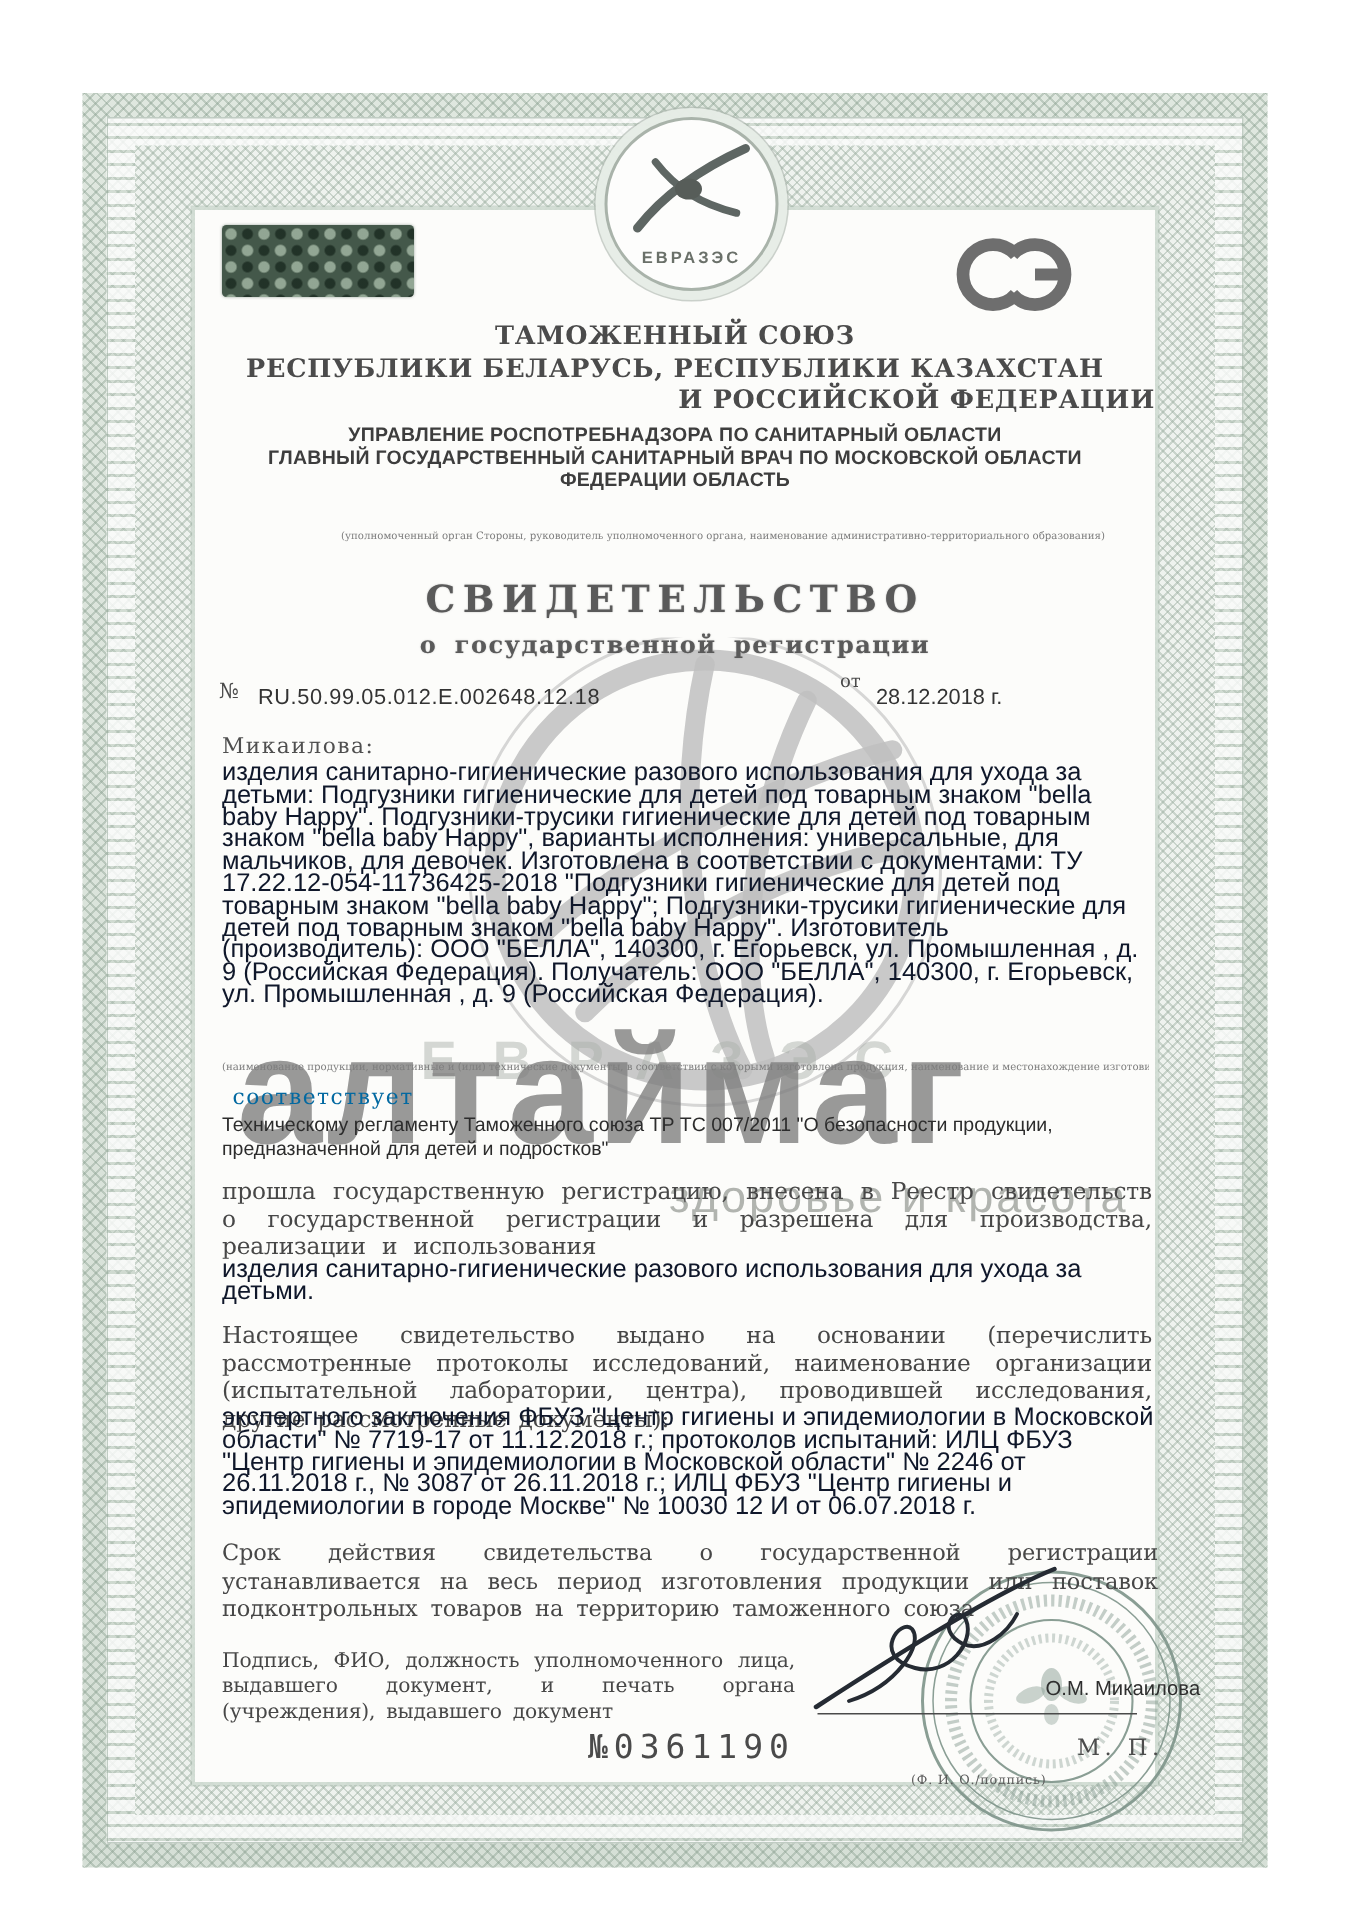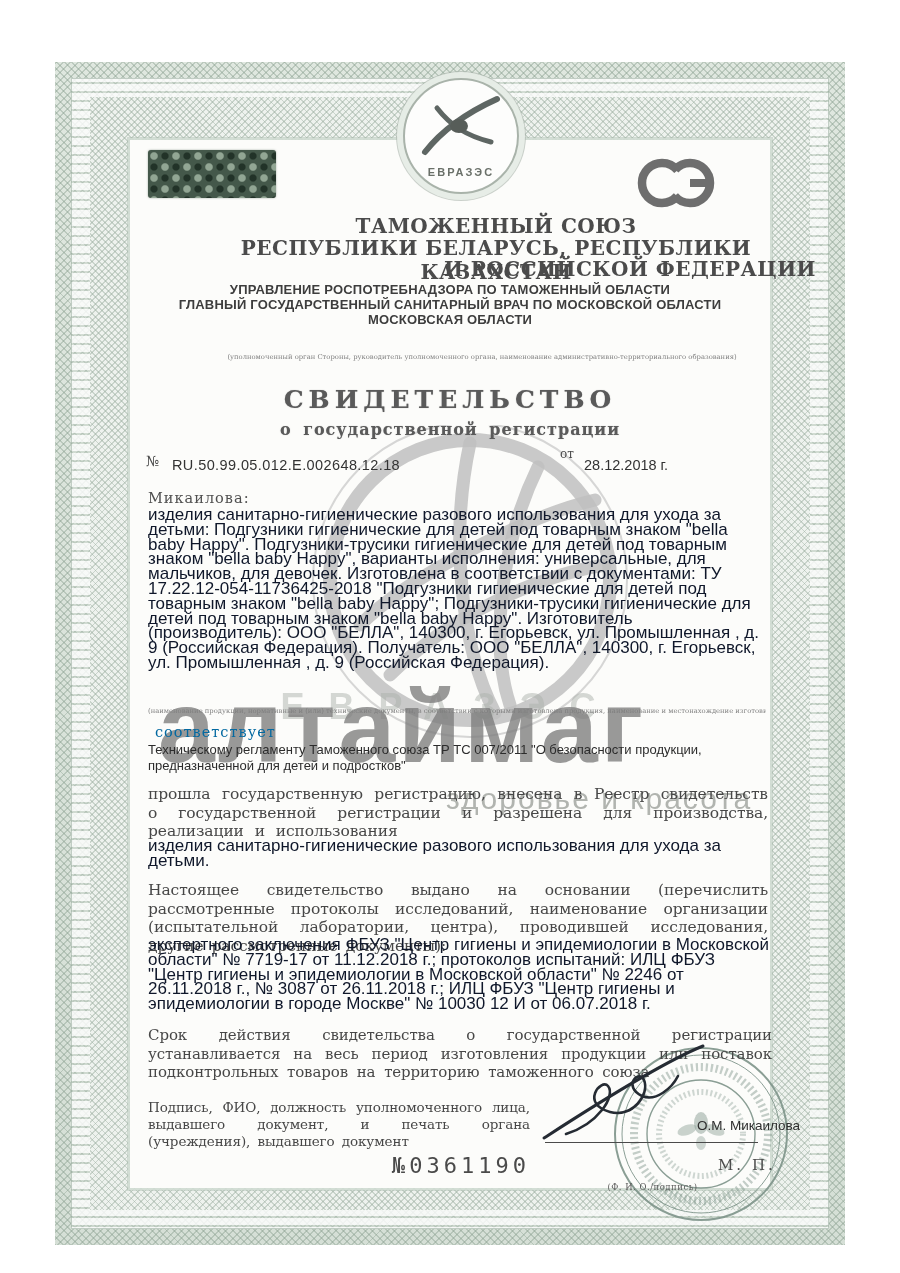--- a/index.html
+++ b/index.html
@@ -39,21 +39,21 @@
     background-image:
       radial-gradient(circle at 6px 6px, rgba(172,192,172,.75) 3.2px, rgba(172,192,172,0) 4.4px),
       radial-gradient(circle at 17px 17px, rgba(172,192,172,.75) 3.2px, rgba(172,192,172,0) 4.4px),
       radial-gradient(circle at 6px 17px, rgba(28,44,34,.85) 3px, transparent 4.2px),
       radial-gradient(circle at 17px 6px, rgba(28,44,34,.85) 3px, transparent 4.2px);
     background-size:22px 22px;box-shadow:0 0 2px rgba(60,80,65,.5);}
   .se-mark{left:633px;top:152px;width:84px;height:64px;z-index:4;}
 
   
   .union-line{left:130px;width:640px;text-align:center;font-weight:bold;color:#4b4b4b;
-    font-size:20px;letter-spacing:.5px;z-index:3;margin-left:46px;}
+    font-size:17px;letter-spacing:.5px;z-index:3;}
   .auth-line{left:130px;width:640px;text-align:center;font-weight:bold;color:#3d3d3d;
     font-size:13px;letter-spacing:.2px;z-index:3;}
   .tiny-caption{font-size:6.8px;color:#7e7e7e;white-space:nowrap;overflow:hidden;z-index:3;}
   .doc-title{left:130px;width:640px;text-align:center;font-weight:bold;color:#5a5a5a;
     font-size:25px;letter-spacing:5px;z-index:3;text-shadow:0 0 1px rgba(110,110,110,.6);}
   .doc-subtitle{left:130px;width:640px;text-align:center;font-weight:bold;color:#5a5a5a;
     font-size:16px;letter-spacing:1px;word-spacing:5px;z-index:3;text-shadow:0 0 1px rgba(110,110,110,.5);}
   .form-serif{color:#474747;font-size:15px;line-height:18.5px;text-align:justify;z-index:3;
     letter-spacing:-0.1px;word-spacing:2.5px;}
   .fill-sans{color:#0f172a;font-size:17px;line-height:14.8px;z-index:3;}
@@ -111,23 +111,23 @@
   <svg class="abs se-mark" width="84" height="64" viewBox="0 0 84 64">
     <circle cx="29" cy="31" r="20" fill="none" stroke="#6e6e6e" stroke-width="8.5" stroke-dasharray="97 28.6" stroke-dashoffset="111.3"></circle>
     <circle cx="57" cy="31" r="20" fill="none" stroke="#6e6e6e" stroke-width="8.5" stroke-dasharray="97 28.6" stroke-dashoffset="48.5"></circle>
     <line x1="57" y1="31" x2="78" y2="31" stroke="#6e6e6e" stroke-width="8"></line>
   </svg>
 
   <div class="abs union-line serif" style="top:214px;">ТАМОЖЕННЫЙ СОЮЗ</div>
   <div class="abs union-line serif" style="top:236px;">РЕСПУБЛИКИ БЕЛАРУСЬ, РЕСПУБЛИКИ КАЗАХСТАН</div>
   <div class="abs union-line serif" style="top:257px;text-align:right;">И РОССИЙСКОЙ ФЕДЕРАЦИИ</div>
 
-  <div class="abs auth-line sans" style="top:282px;">УПРАВЛЕНИЕ РОСПОТРЕБНАДЗОРА ПО ТАМОЖЕННЫЙ ОБЛАСТИ</div>
+  <div class="abs auth-line sans" style="top:282px;">УПРАВЛЕНИЕ РОСПОТРЕБНАДЗОРА ПО САНИТАРНЫЙ ОБЛАСТИ</div>
   <div class="abs auth-line sans" style="top:297px;">ГЛАВНЫЙ ГОСУДАРСТВЕННЫЙ САНИТАРНЫЙ ВРАЧ ПО МОСКОВСКОЙ ОБЛАСТИ</div>
-  <div class="abs auth-line sans" style="top:312px;">МОСКОВСКАЯ ОБЛАСТИ</div>
+  <div class="abs auth-line sans" style="top:312px;">ФЕДЕРАЦИИ ОБЛАСТЬ</div>
 
   <div class="abs tiny-caption serif center" style="left:130px;top:353px;width:640px;padding-left:32px;">(уполномоченный орган Стороны, руководитель уполномоченного органа, наименование административно-территориального образования)</div>
 
   <div class="abs doc-title serif" style="top:385px;">СВИДЕТЕЛЬСТВО</div>
   <div class="abs doc-subtitle serif" style="top:420px;">о государственной регистрации</div>
 
   <div class="abs serif" style="left:146px;top:453px;font-size:14px;color:#4a4a4a;z-index:3;">№</div>
   <div class="abs sans" style="left:172px;top:457px;font-size:14.5px;letter-spacing:.4px;color:#333;z-index:3;">RU.50.99.05.012.Е.002648.12.18</div>
   <div class="abs serif" style="left:560px;top:447px;font-size:12px;color:#4a4a4a;z-index:3;">от</div>
   <div class="abs sans" style="left:584px;top:457px;font-size:14.5px;color:#333;z-index:3;">28.12.2018 г.</div>

